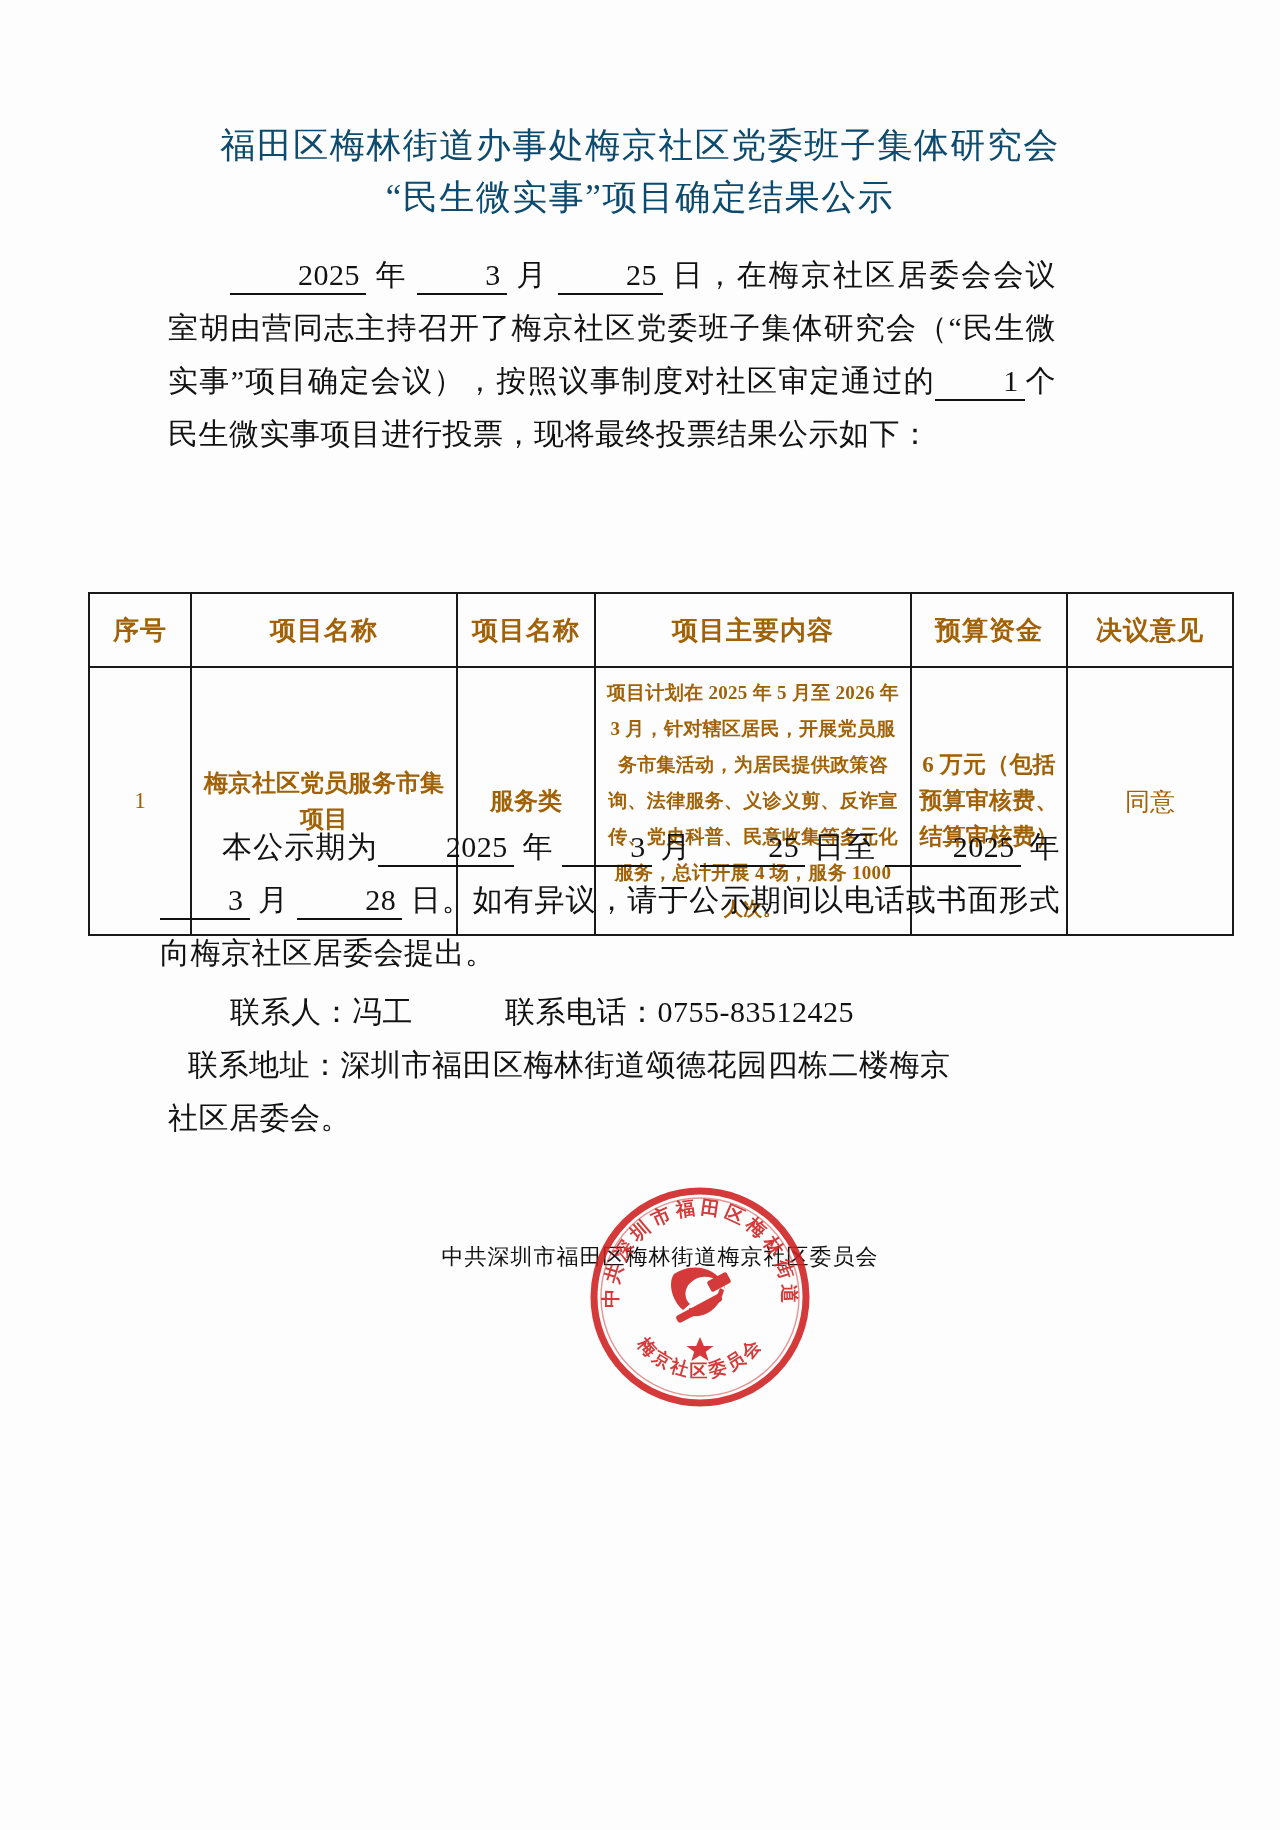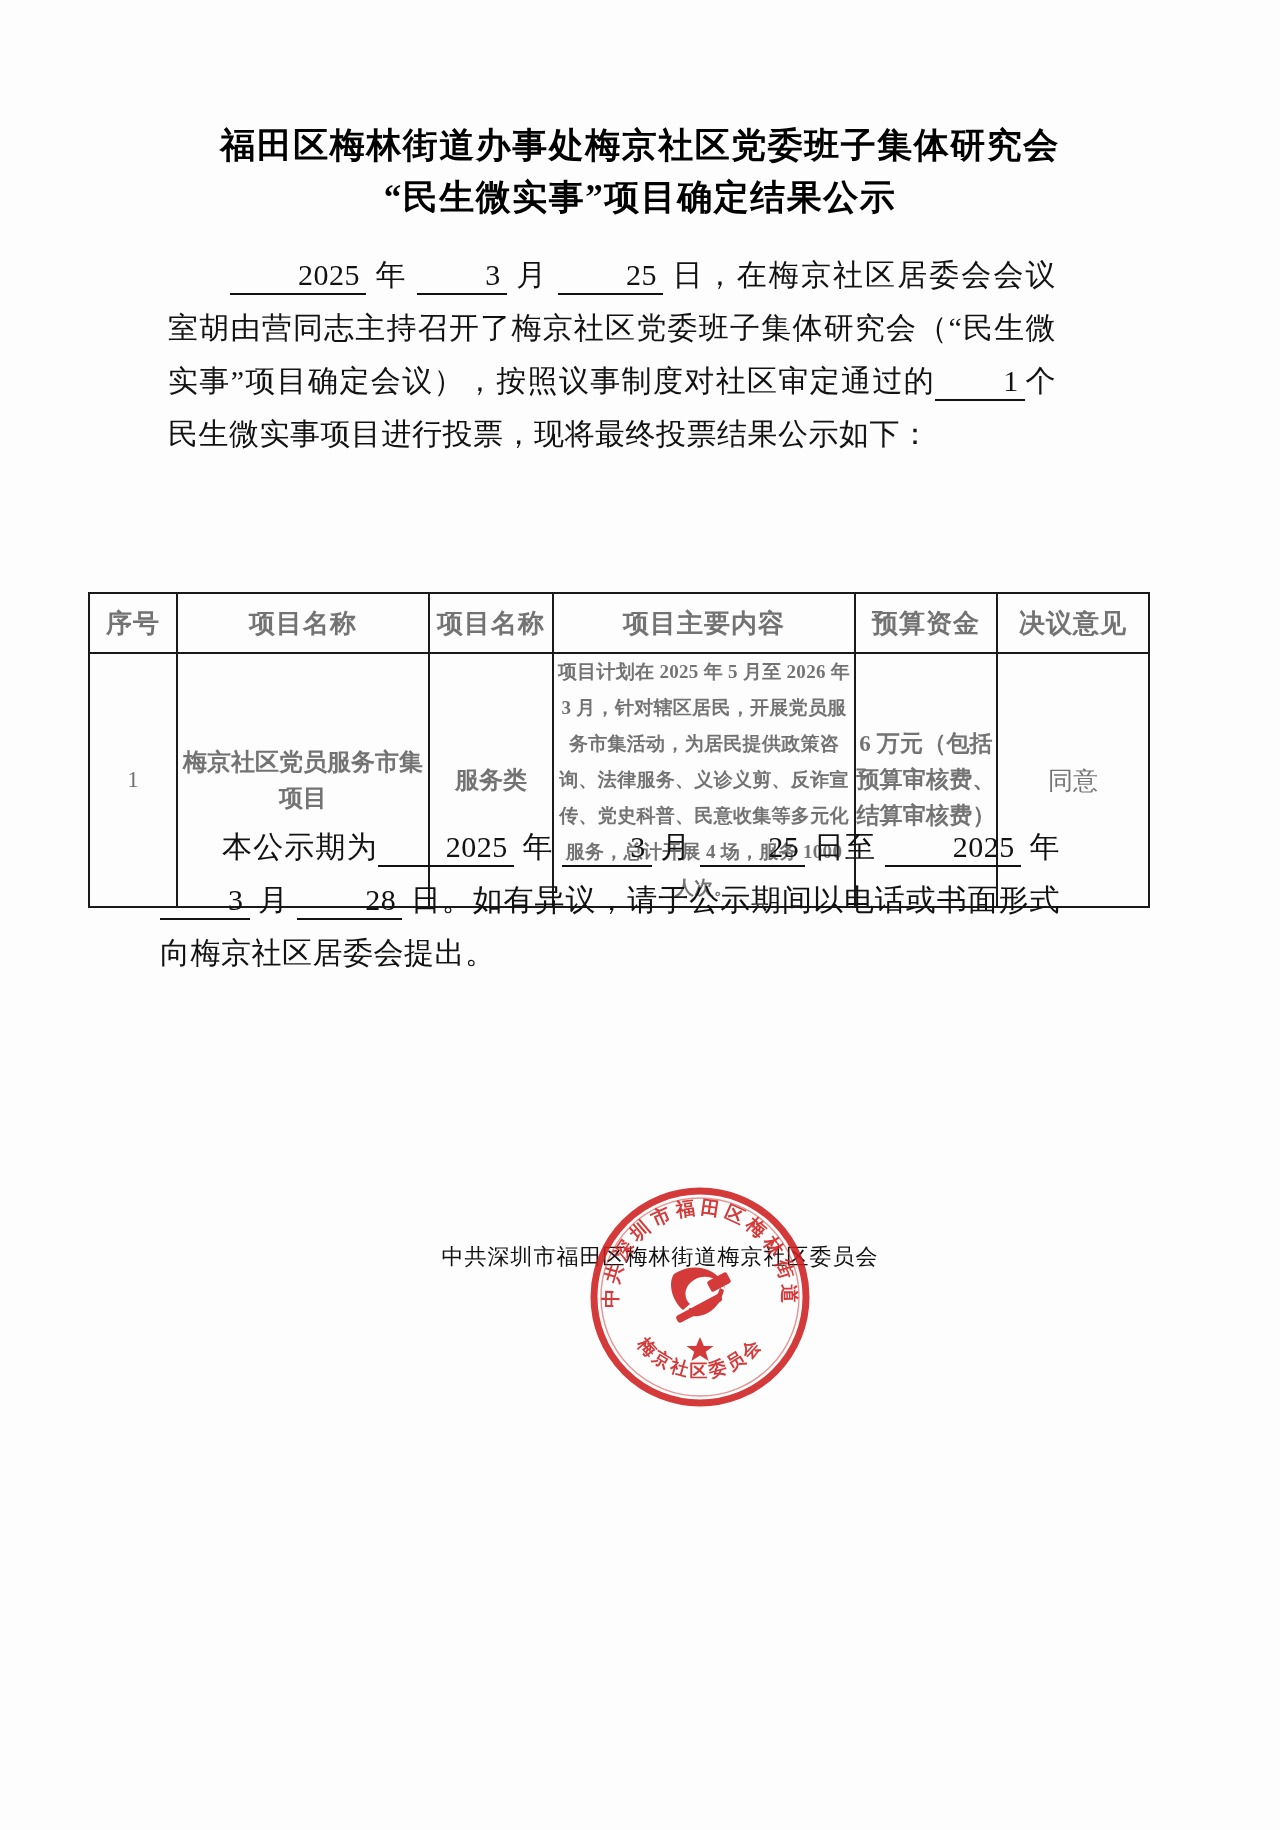--- a/index.html
+++ b/index.html
@@ -24,25 +24,25 @@
   }
   .title-block {
     position: absolute;
     left: 0;
     top: 120px;
     width: 1280px;
     text-align: center;
   }
   .title-line {
     font-family: "Liberation Serif", "DejaVu Serif", serif;
-    font-weight: 700;
+    font-weight: 400;
     font-size: 35px;
     letter-spacing: 1.5px;
     line-height: 52px;
-    color: #000000;
+    color: #0c4a6e;
   }
   .body-block {
     position: absolute;
     left: 168px;
     top: 248px;
     width: 888px;
   }
   .para {
     font-size: 30px;
     line-height: 53px;
@@ -67,24 +67,24 @@
     top: 592px;
     width: 1048px;
   }
   table.main {
     border-collapse: collapse;
     width: 1048px;
     table-layout: fixed;
   }
   table.main td, table.main th {
     border: 2px solid #1a1a1a;
-    padding: 0;
+    padding: 7px;
     vertical-align: middle;
     text-align: center;
-    color: #737373;
+    color: #a16207;
   }
   table.main th {
     font-weight: 700;
     font-size: 26px;
     height: 58px;
     letter-spacing: 1px;
     font-family: "Liberation Serif", "DejaVu Serif", serif;
   }
   .c-seq   { width: 86px; }
   .c-name  { width: 250px; }
@@ -205,20 +205,31 @@
       </tbody>
     </table>
   </div>
 
   <div class="after-block">
     <div class="para indent">
       <span>本公示期为</span><span class="u num">2025</span><span> 年 </span><span class="u num">3</span><span> 月 </span><span class="u num">25</span><span> 日至 </span><span class="u num">2025</span><span> 年 </span><span class="u num">3</span><span> 月 </span><span class="u num">28</span><span> 日。</span><span>如有异议，请于公示期间以电话或书面形式向梅京社区居委会</span><span>提出。</span>
     </div>
   </div>
 
+  <div class="contact-block">
+    <div class="contact-line" style="padding-left:62px;">
+      <span>联系人：</span><span>冯工</span><span class="gap"></span><span>联系电话：</span><span>0755-83512425</span>
+    </div>
+    <div class="contact-line" style="padding-left:20px;">
+      <span>联系地址：</span><span>深圳市福田区梅林街道颂德花园四栋二楼梅京</span>
+    </div>
+    <div class="contact-line">
+      <span>社区居委会。</span>
+    </div>
+  </div>
 
   <div class="sign-block">
     <div class="sign-line">中共深圳市福田区梅林街道梅京社区委员会</div>
   </div>
 
   <div class="seal">
     <svg width="230" height="230" viewBox="0 0 230 230" xmlns="http://www.w3.org/2000/svg">
       <defs>
         <path id="sealArc" d="M 115,115 m -88,0 a 88,88 0 1,1 176,0 a 88,88 0 1,1 -176,0"></path>
         <path id="sealArcTop" d="M 32,115 a 83,83 0 0 1 166,0"></path>

